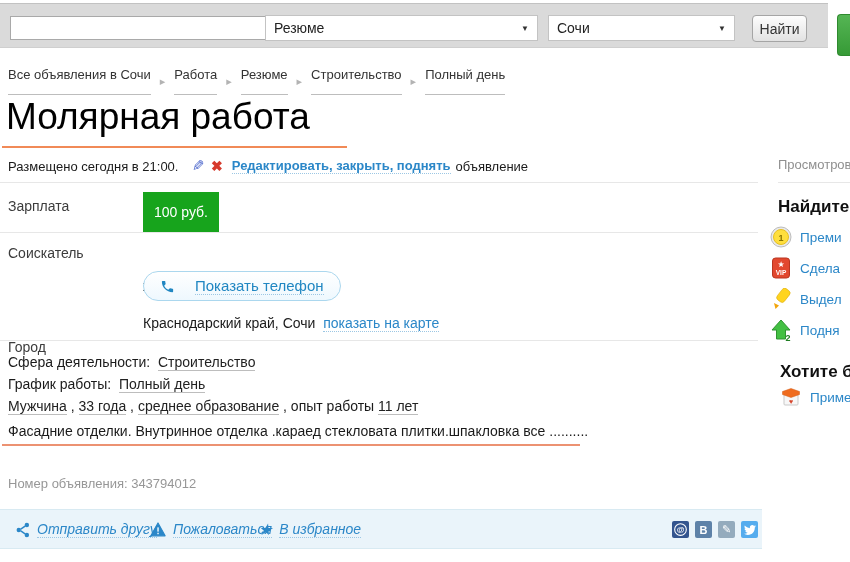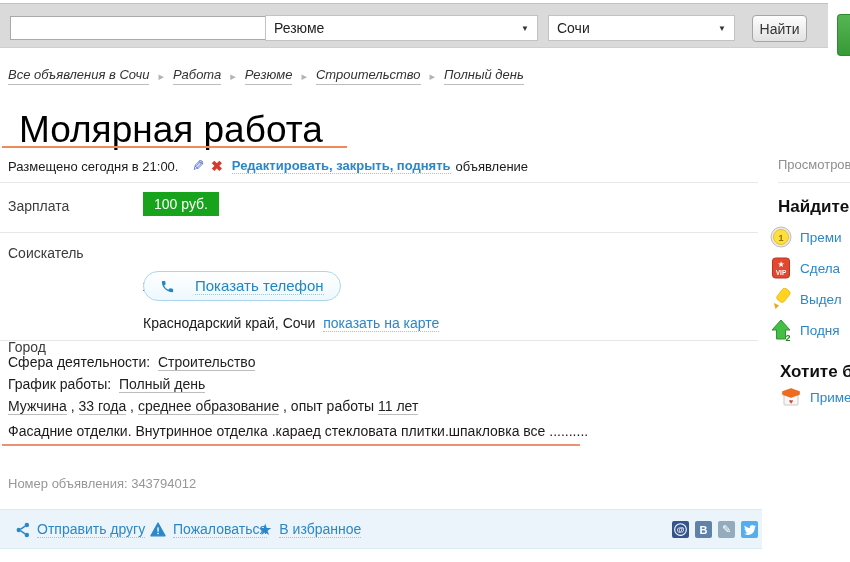--- a/index.html
+++ b/index.html
@@ -18,62 +18,62 @@
   .sel-city{left:548px;width:187px;}
   .dd-arrow{font-size:8px;color:#333;}
   .find-btn{position:absolute;left:752px;top:11px;width:55px;height:27px;border:1px solid #a5a5a5;
           border-radius:4px;background:linear-gradient(#fdfdfd,#e2e2e2);font-size:14px;color:#333;
           font-family:"Liberation Sans",sans-serif;}
   .post-btn{position:absolute;left:837px;top:14px;width:13px;height:40px;border-radius:4px 0 0 4px;
           background:linear-gradient(#55b554,#369a36);border:1px solid #2f8a2f;border-right:none;}
 
   
   .breadcrumb{position:absolute;left:8px;top:67px;font-size:13px;display:flex;align-items:center;gap:9px;white-space:nowrap;}
-  .bc-link{color:#333;text-decoration:none;border-bottom:1px solid #bdbdbd;padding-bottom:2px;cursor:pointer;font-style:italic;}
+  .bc-link{color:#333;text-decoration:none;border-bottom:1px solid #bdbdbd;padding-bottom:12px;cursor:pointer;}
   .bc-sep{color:#b3b3b3;font-size:11px;}
 
   
-  .title{position:absolute;left:6px;top:96px;font-size:37px;font-weight:normal;color:#000;margin:13px;letter-spacing:0;}
+  .title{position:absolute;left:6px;top:96px;font-size:37px;font-weight:normal;color:#000;margin:0;letter-spacing:0;}
   .title-underline{position:absolute;left:2px;top:146px;width:345px;height:2px;background:#f18a57;}
 
   
   .posted{position:absolute;left:8px;top:157px;font-size:13px;display:flex;align-items:center;white-space:nowrap;}
   .edit-pencil{color:#4b66cc;font-size:15px;display:inline-block;transform:scaleX(-1);margin-left:14px;cursor:pointer;}
   .close-x{color:#d63a2c;font-size:14px;font-weight:bold;margin-left:6px;cursor:pointer;}
   .manage-links{color:#2b87c8;border-bottom:1px dotted #9cc7e4;margin-left:9px;cursor:pointer;font-weight:bold;}
   .manage-suffix{margin-left:5px;color:#1a1a1a;}
 
   .divider{position:absolute;left:0;height:1px;background:#e7e7e7;width:758px;}
 
   
   .rowlabel{position:absolute;left:8px;font-size:14px;color:#3c3c3c;}
   .rowvalue{position:absolute;left:143px;font-size:14px;color:#1a1a1a;}
   .salary-badge{position:absolute;left:143px;top:192px;background:#17a41c;color:#fff;font-size:14px;
-          padding:4px 11px;cursor:default;}
+          padding:12px 11px;cursor:default;}
   .phone-btn{position:absolute;left:143px;top:271px;height:30px;display:flex;align-items:center;gap:20px;
           padding:0 16px;border:1px solid #abd7ee;border-radius:16px;background:linear-gradient(#ffffff,#eef8fe);
           color:#2187c2;font-size:15px;cursor:pointer;box-sizing:border-box;}
   .phone-btn span{border-bottom:1px dotted #9cc7e4;}
   .blue-dotted{color:#2b87c8;border-bottom:1px dotted #9cc7e4;cursor:pointer;text-decoration:none;}
 
   
   .params{position:absolute;left:8px;top:351px;font-size:14px;line-height:22px;color:#1a1a1a;white-space:nowrap;}
   .ulink{color:#222;border-bottom:1px solid #bdbdbd;cursor:pointer;text-decoration:none;}
   .plabel{margin-right:4px;}
 
   
   .descr{position:absolute;left:8px;top:423px;font-size:14px;color:#1a1a1a;margin:0;white-space:nowrap;}
   .descr-underline{position:absolute;left:2px;top:444px;width:578px;height:2px;background:#ec9272;}
 
   .ad-number{position:absolute;left:8px;top:476px;font-size:13px;color:#979797;}
 
   
   .footerbar{position:absolute;left:0;top:509px;width:762px;height:40px;background:#eaf4fa;
           border-top:1px solid #d8eaf2;border-bottom:1px solid #d8eaf2;box-sizing:border-box;}
-  .fb-item{position:absolute;top:11px;display:flex;align-items:center;gap:7px;font-size:14px;}
+  .fb-item{position:absolute;top:11px;display:flex;align-items:center;gap:7px;font-size:14px;font-style:italic;}
   .fb-send{left:16px;} .fb-report{left:150px;} .fb-fav{left:258px;}
   .fav-star{color:#2b87c8;font-size:16px;line-height:1;}
   .social{position:absolute;top:11px;width:17px;height:17px;border-radius:2px;display:flex;
           align-items:center;justify-content:center;cursor:pointer;}
   .soc-mailru{left:672px;background:#33548e;}
   .soc-vk{left:695px;background:#5e82a8;color:#fff;font-size:11px;font-weight:bold;}
   .soc-lj{left:718px;background:#94abbd;color:#fff;font-size:11px;}
   .soc-tw{left:741px;background:#55acee;}
 
   

